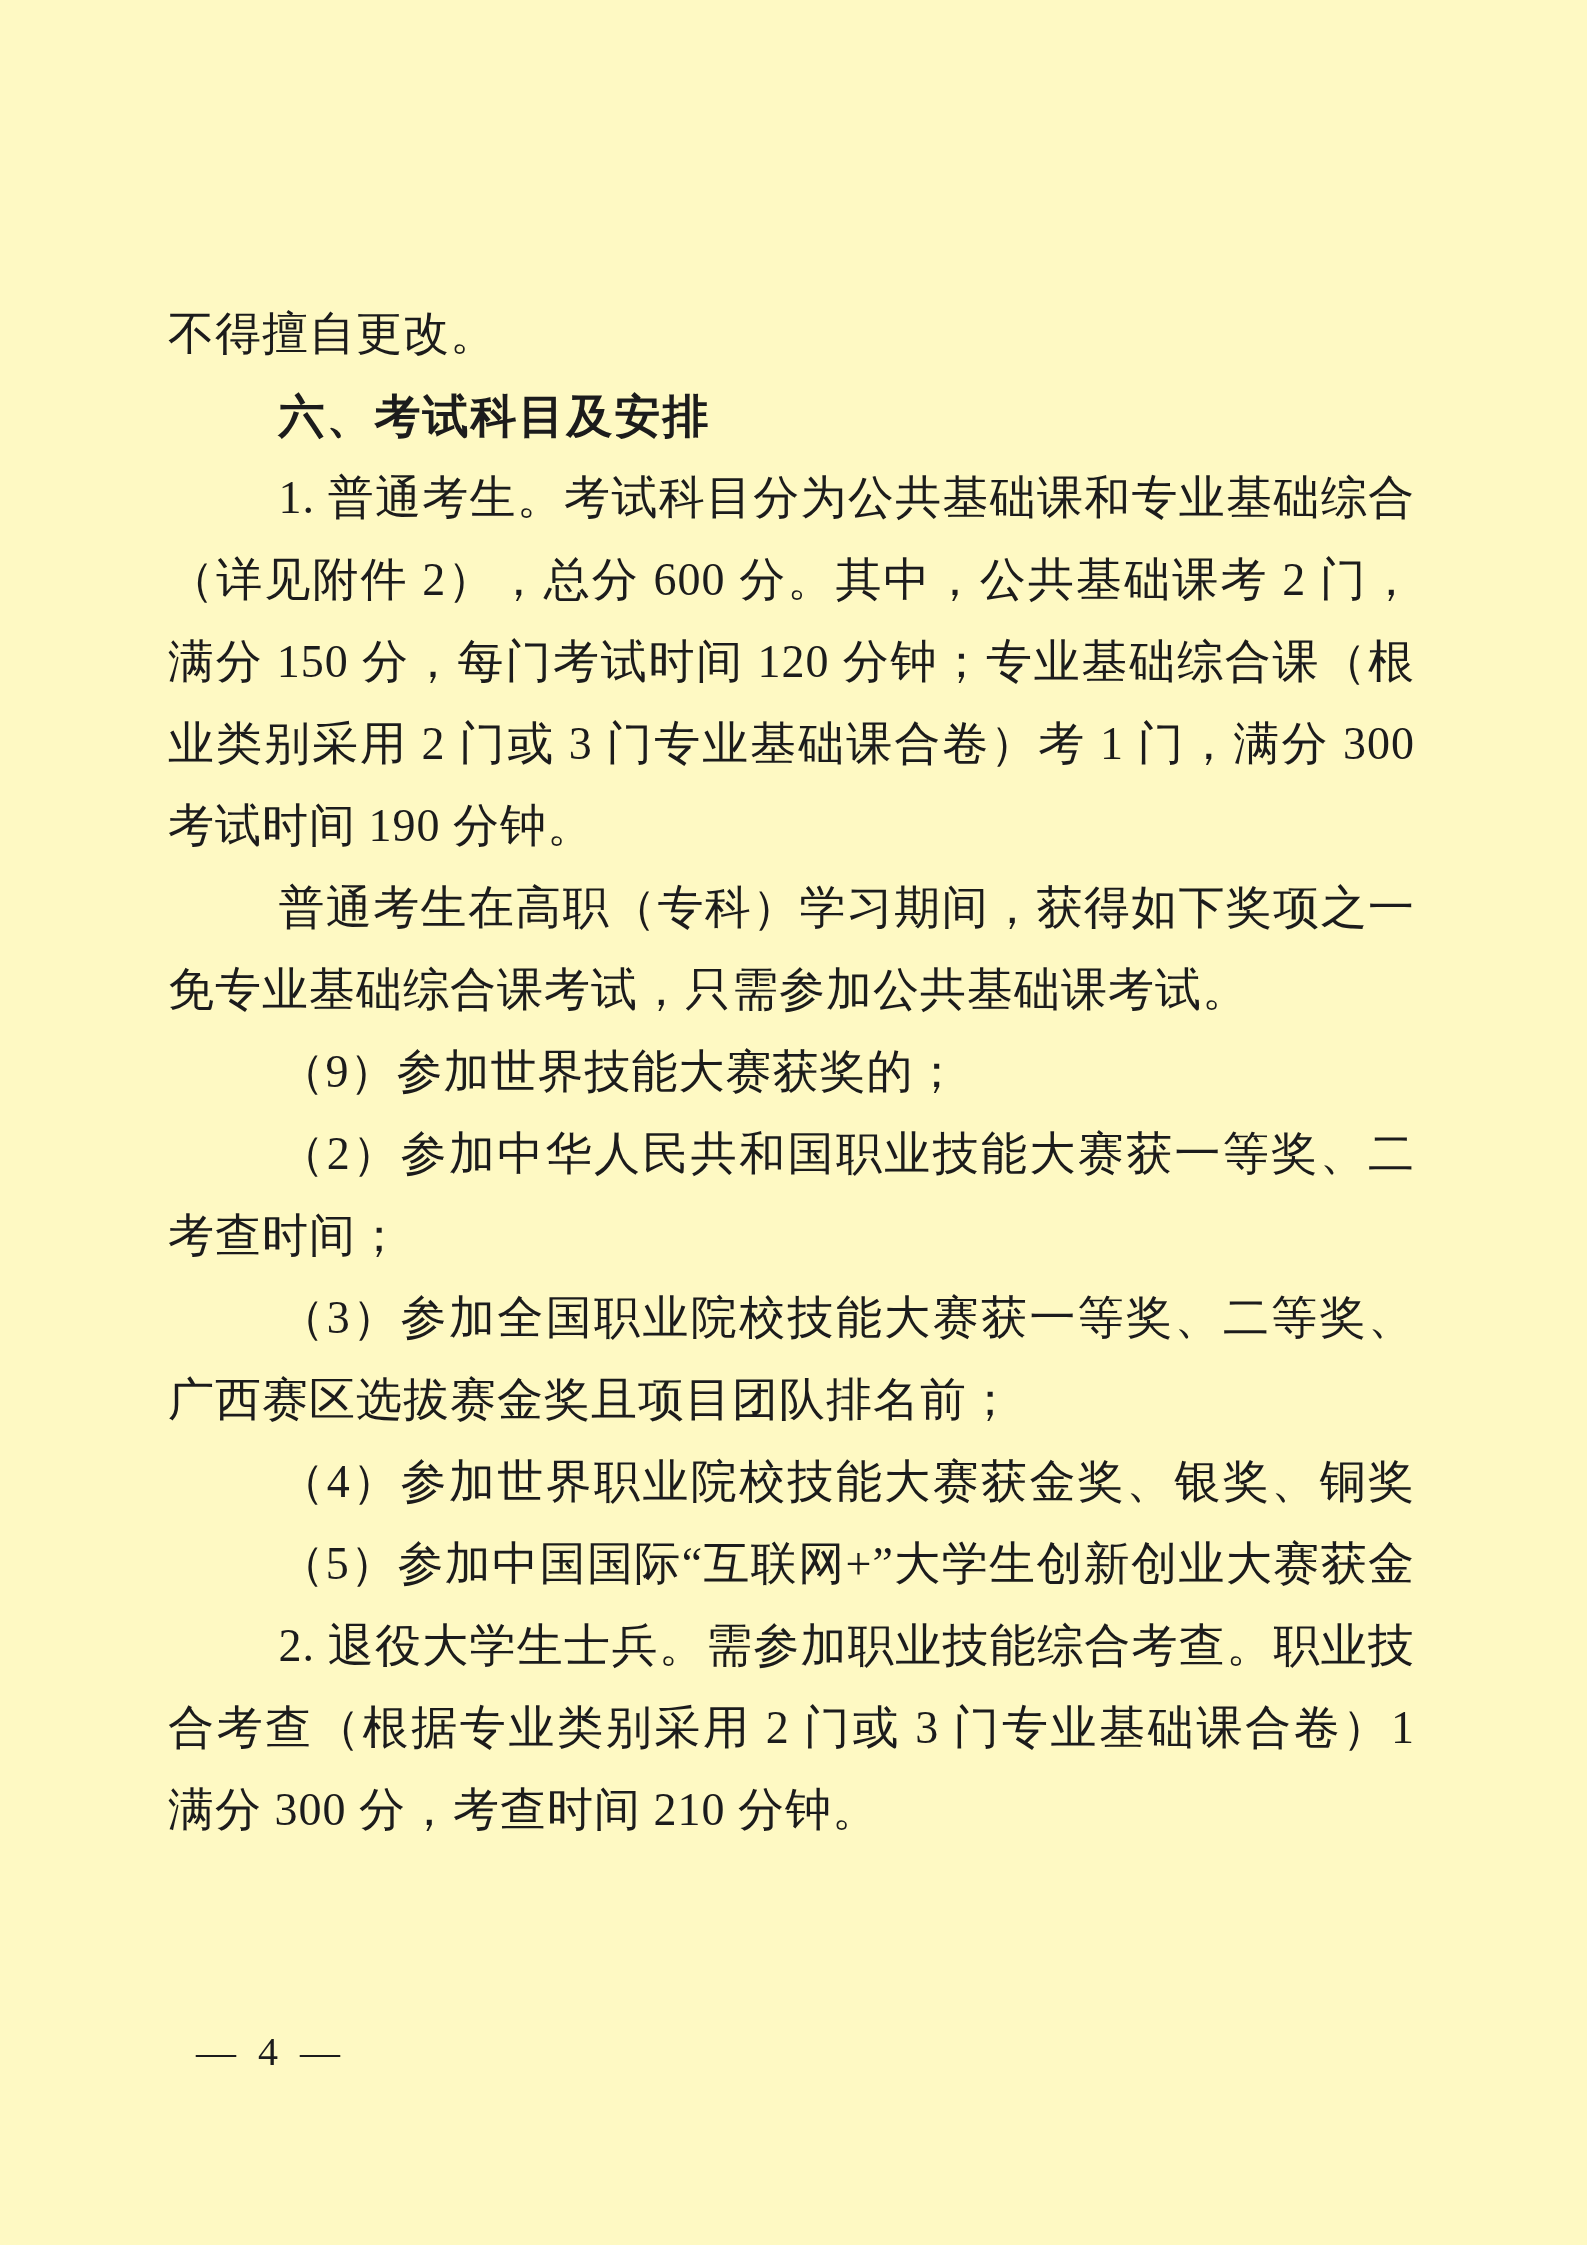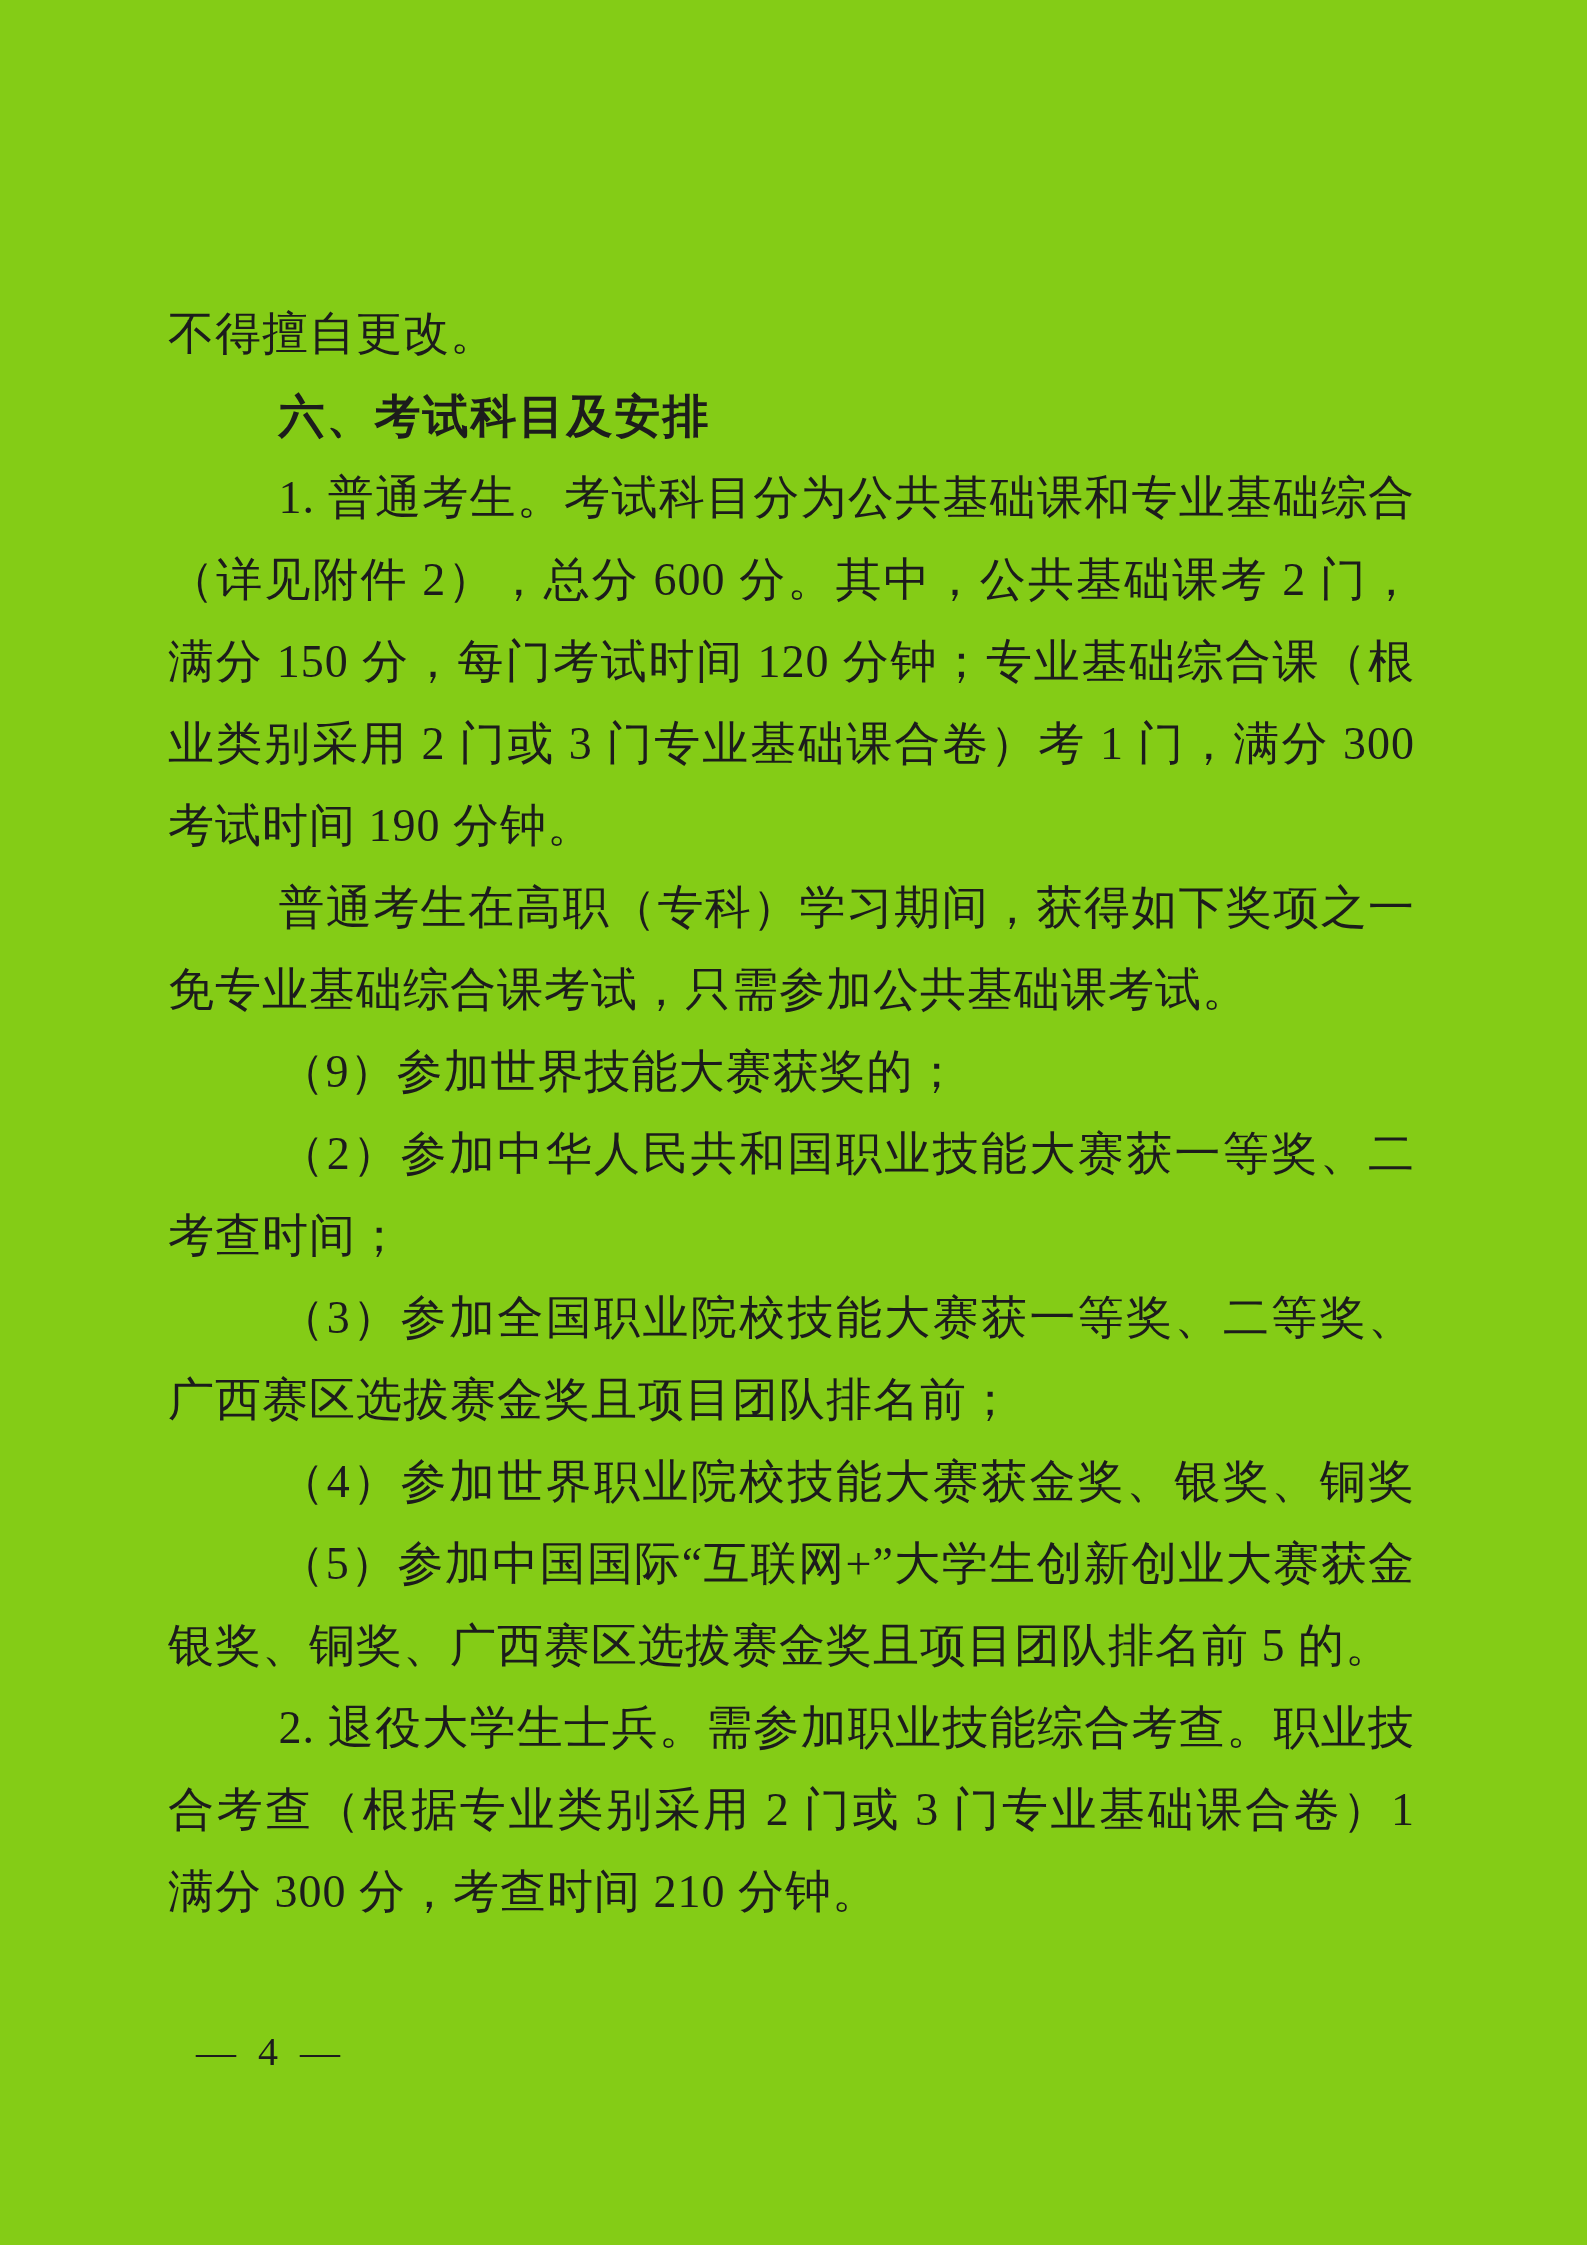--- a/index.html
+++ b/index.html
@@ -4,21 +4,21 @@
 <style>
   html, body {
     margin: 0;
     padding: 0;
     background: #ffffff;
   }
   .page {
     position: relative;
     width: 1587px;
     height: 2245px;
-    background: #84cc16;
+    background: #fef9c3;
     overflow: hidden;
     font-family: "Liberation Serif", "DejaVu Serif", serif;
     color: #1c1c1c;
   }
   .content {
     position: absolute;
     left: 168px;
     top: 293px;
     width: 1247px;
   }
@@ -73,19 +73,18 @@
       <div class="line body">考试时间 190 分钟。</div>
       <div class="line body indent fill">普通考生在高职（专科）学习期间，获得如下奖项之一的，</div>
       <div class="line body">免专业基础综合课考试，只需参加公共基础课考试。</div>
       <div class="line body indent">（9）参加世界技能大赛获奖的；</div>
       <div class="line body indent fill">（2）参加中华人民共和国职业技能大赛获一等奖、二等奖、</div>
       <div class="line body">考查时间；</div>
       <div class="line body indent fill">（3）参加全国职业院校技能大赛获一等奖、二等奖、三等</div>
       <div class="line body">广西赛区选拔赛金奖且项目团队排名前；</div>
       <div class="line body indent fill">（4）参加世界职业院校技能大赛获金奖、银奖、铜奖的；</div>
       <div class="line body indent fill">（5）参加中国国际“互联网+”大学生创新创业大赛获金奖、</div>
-      <div class="line body">银奖、铜奖、广西赛区选拔赛金奖且项目团队排名前 5 的。</div>
       <div class="line body indent fill">2. 退役大学生士兵。需参加职业技能综合考查。职业技能综</div>
       <div class="line body fill">合考查（根据专业类别采用 2 门或 3 门专业基础课合卷）1 门，</div>
       <div class="line body">满分 300 分，考查时间 210 分钟。</div>
     </div>
   <div class="footer">— 4 —</div>
 </div>
 
 </body></html>

